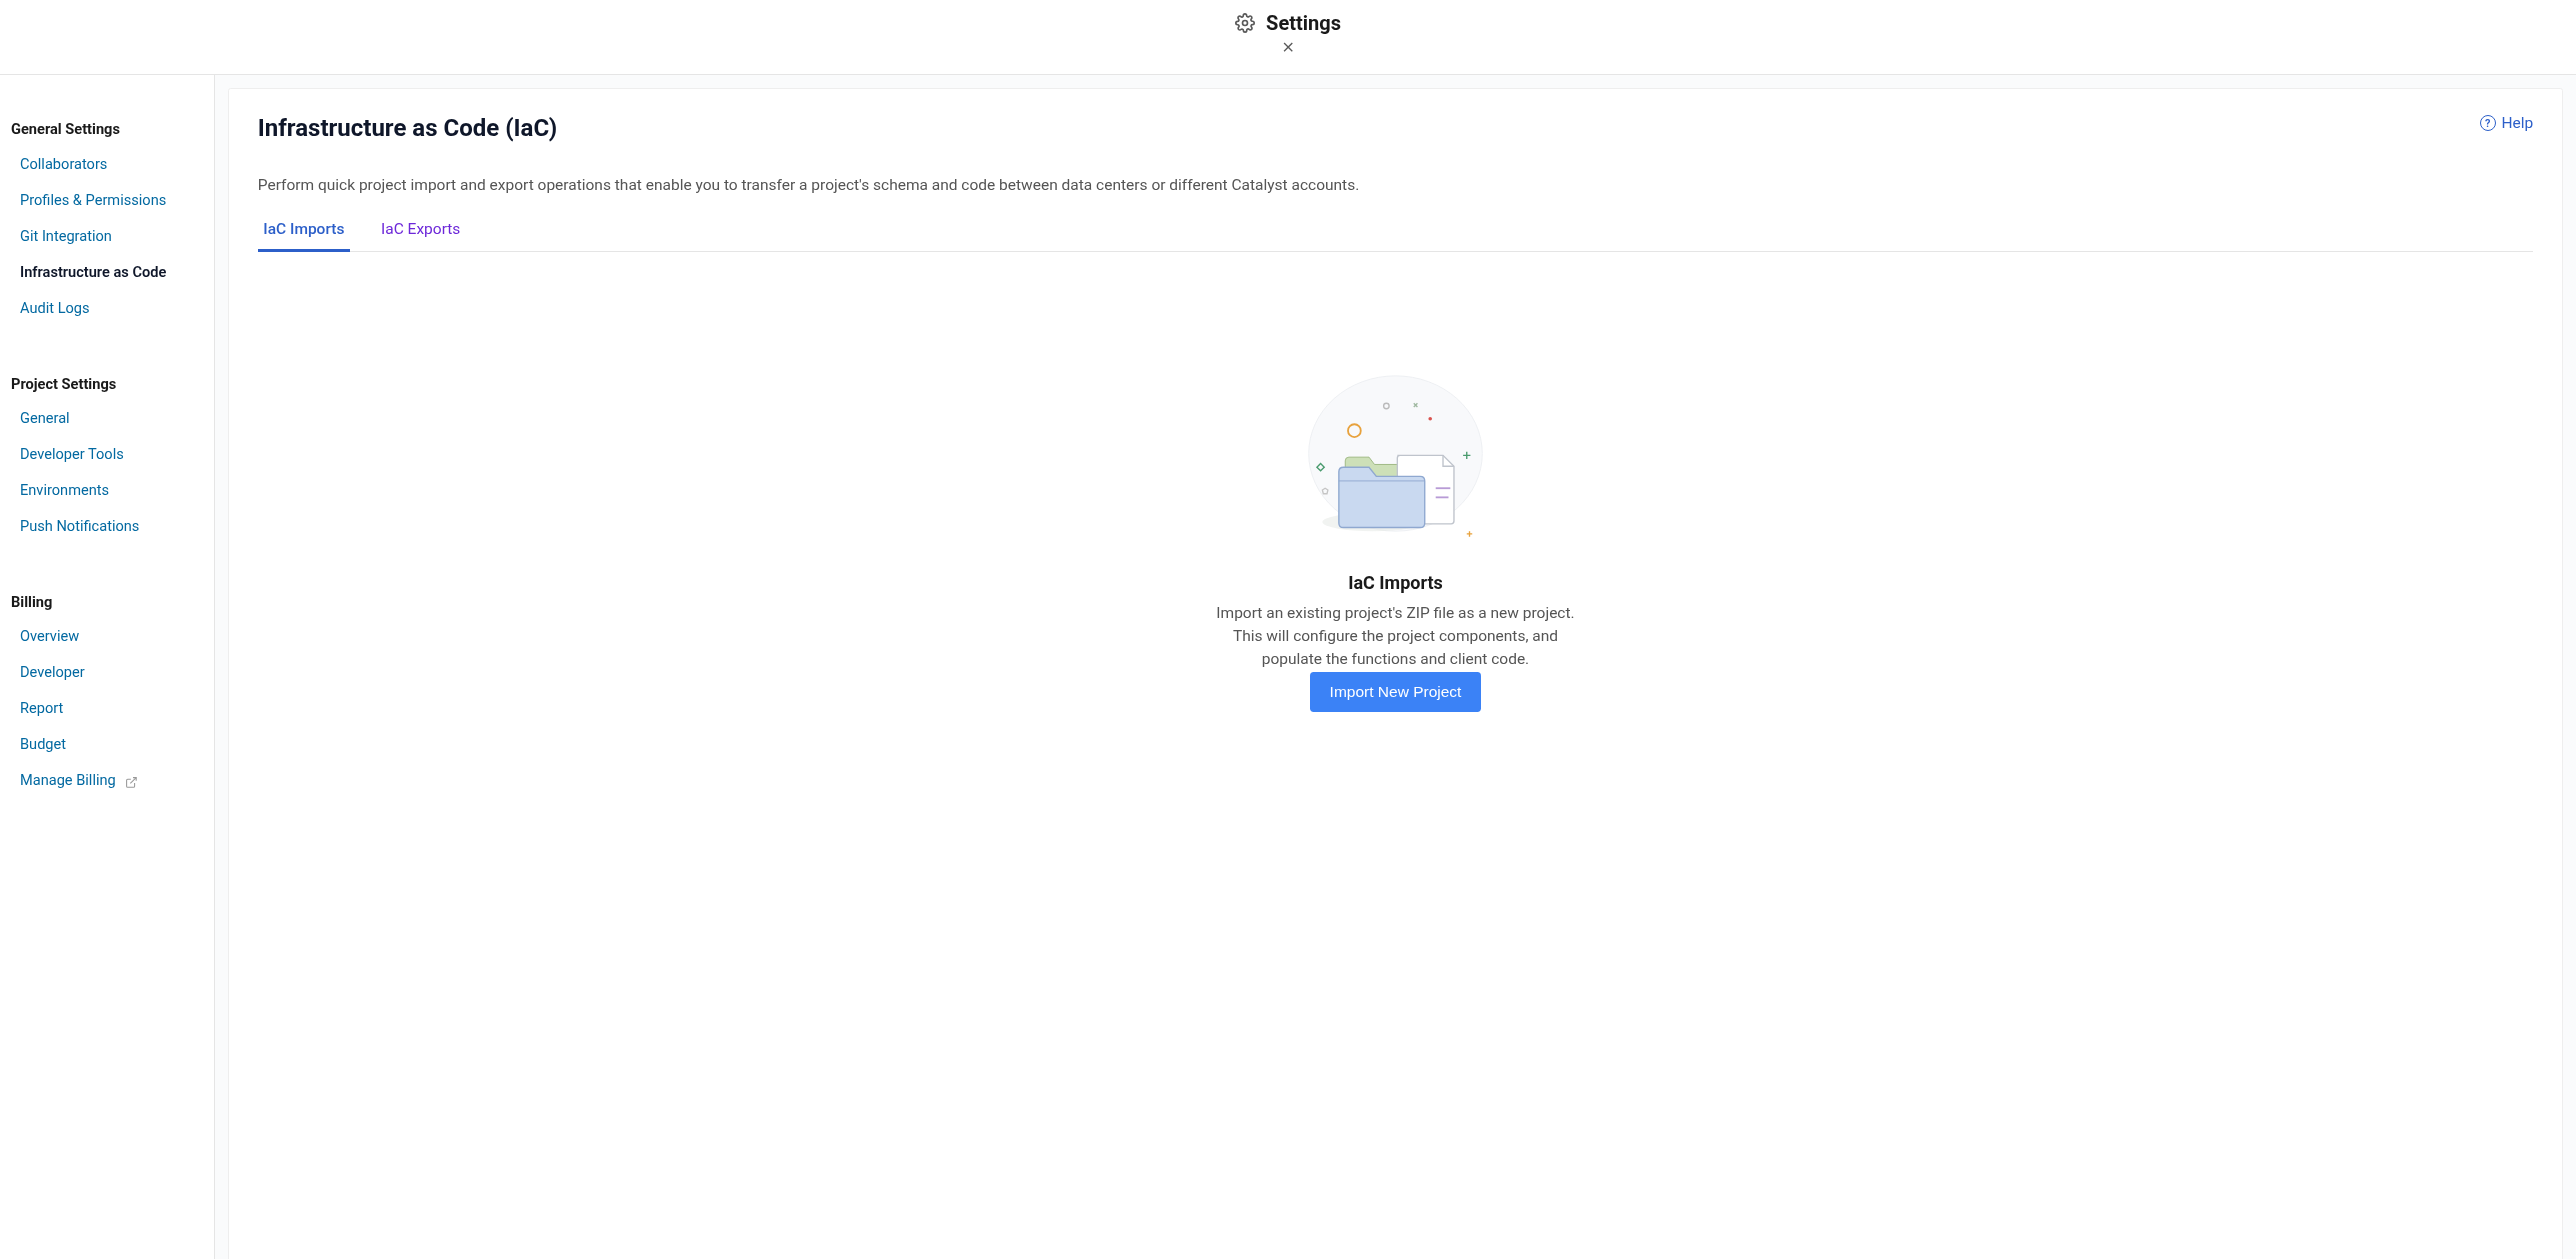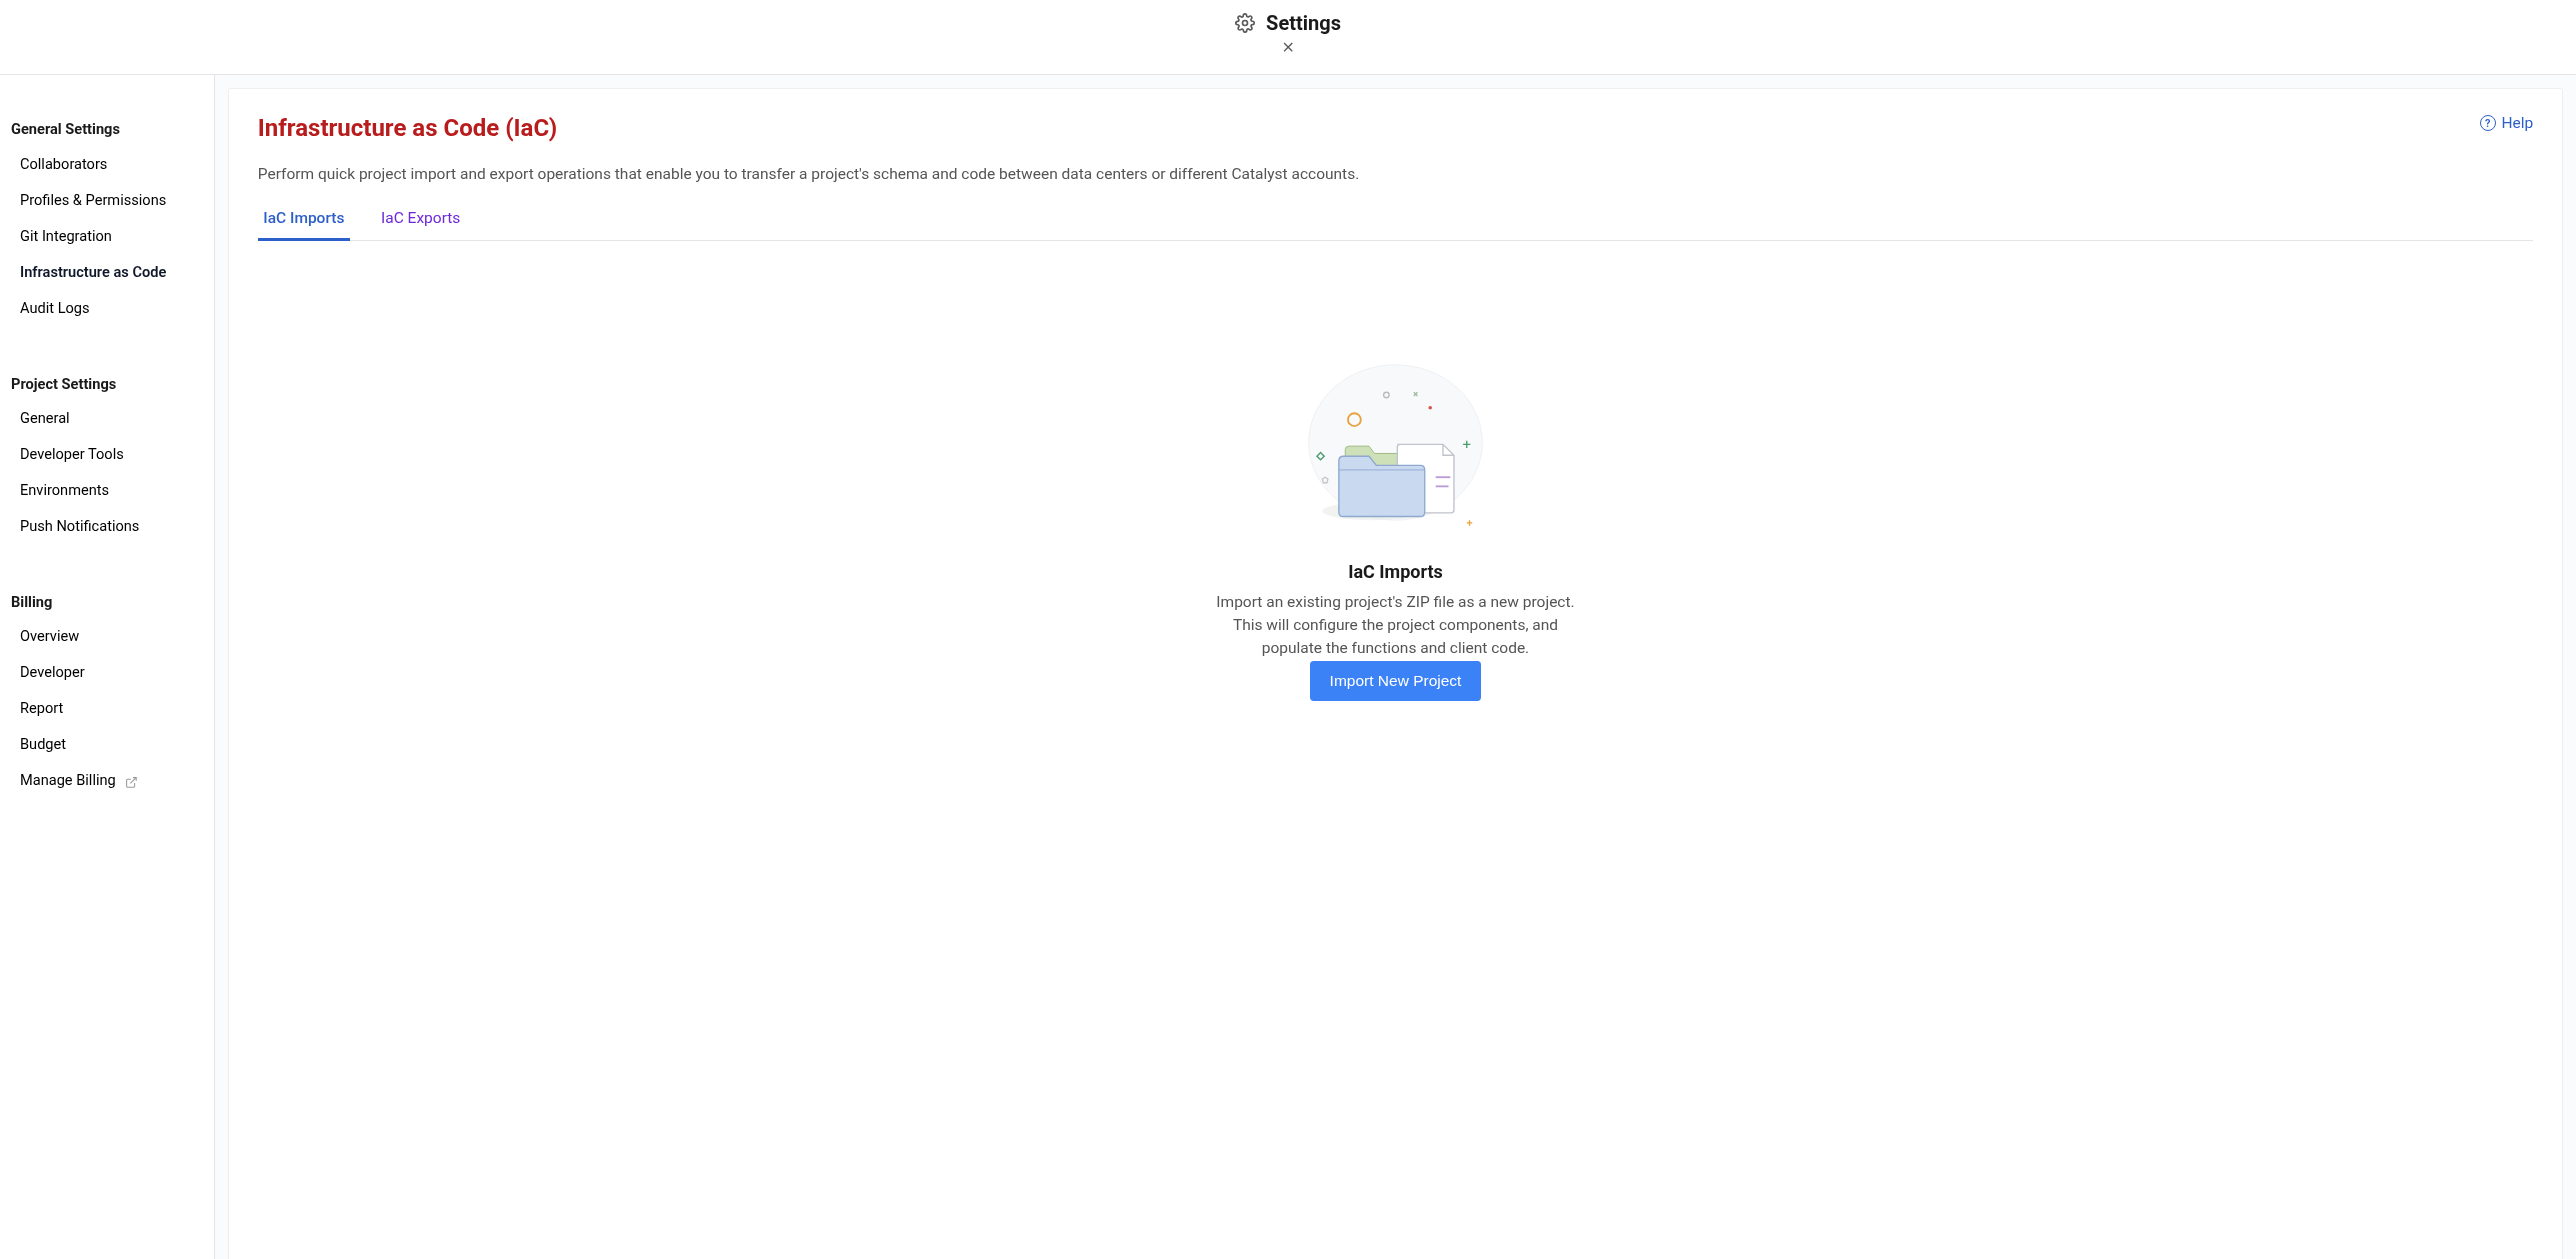--- a/index.html
+++ b/index.html
@@ -55,21 +55,21 @@
     .sidebar-section-title {
       font-size: 14.6px;
       font-weight: 700;
       color: #1a1a1a;
       padding: 5.5px 0 7.3px 0;
       margin-top: 18px;
     }
     .sidebar-item {
       font-size: 14.6px;
       padding: 9px 0 9px 9px;
-      color: #000000;
+      color: #0369a1;
       cursor: pointer;
     }
     .sidebar-item.active {
       color: #0f172a;
       font-weight: 600;
     }
     .sidebar-spacer {
       height: 25.6px;
     }
     .ext-icon {
@@ -94,22 +94,22 @@
       position: relative;
     }
     .content-header {
       display: flex;
       justify-content: space-between;
       align-items: flex-start;
     }
     .page-title {
       font-size: 24px;
       font-weight: 700;
-      color: #b91c1c;
-      margin-bottom: 22px;
+      color: #0f172a;
+      margin-bottom: 33px;
     }
     .page-desc {
       font-size: 15.5px;
       color: #555;
       line-height: 1.4;
       margin-bottom: 16px;
     }
     .help-link {
       display: flex;
       align-items: center;

